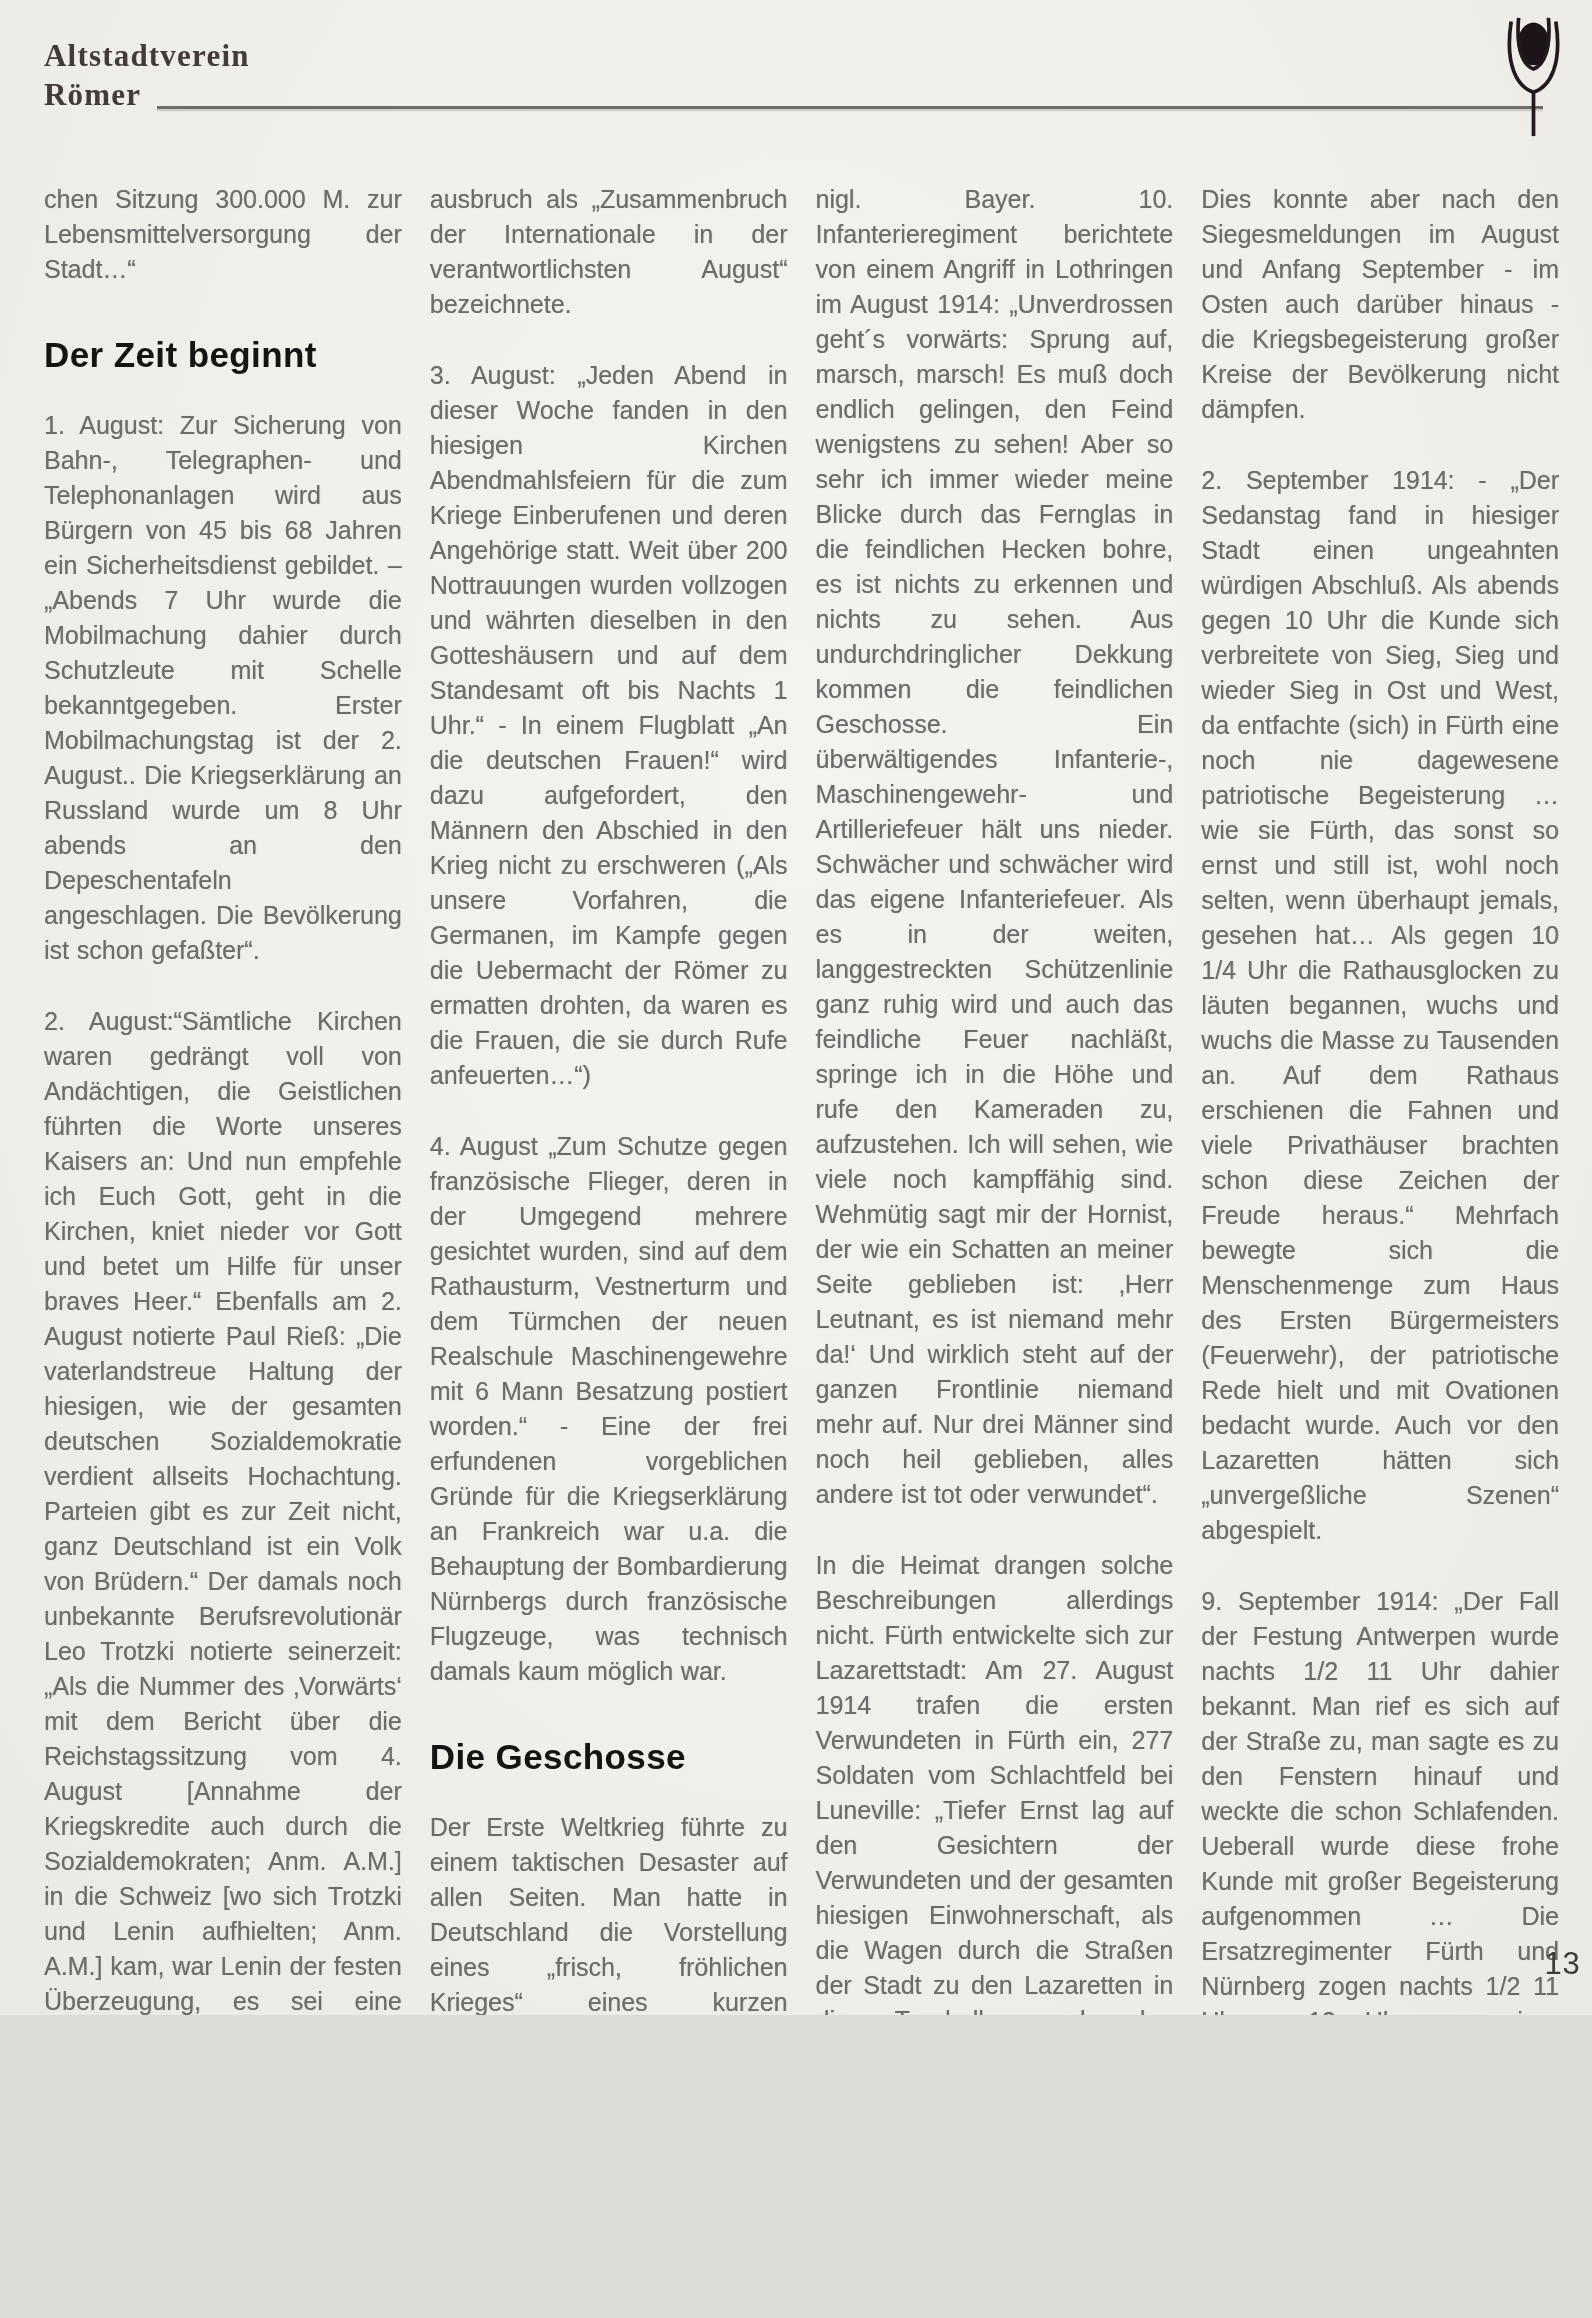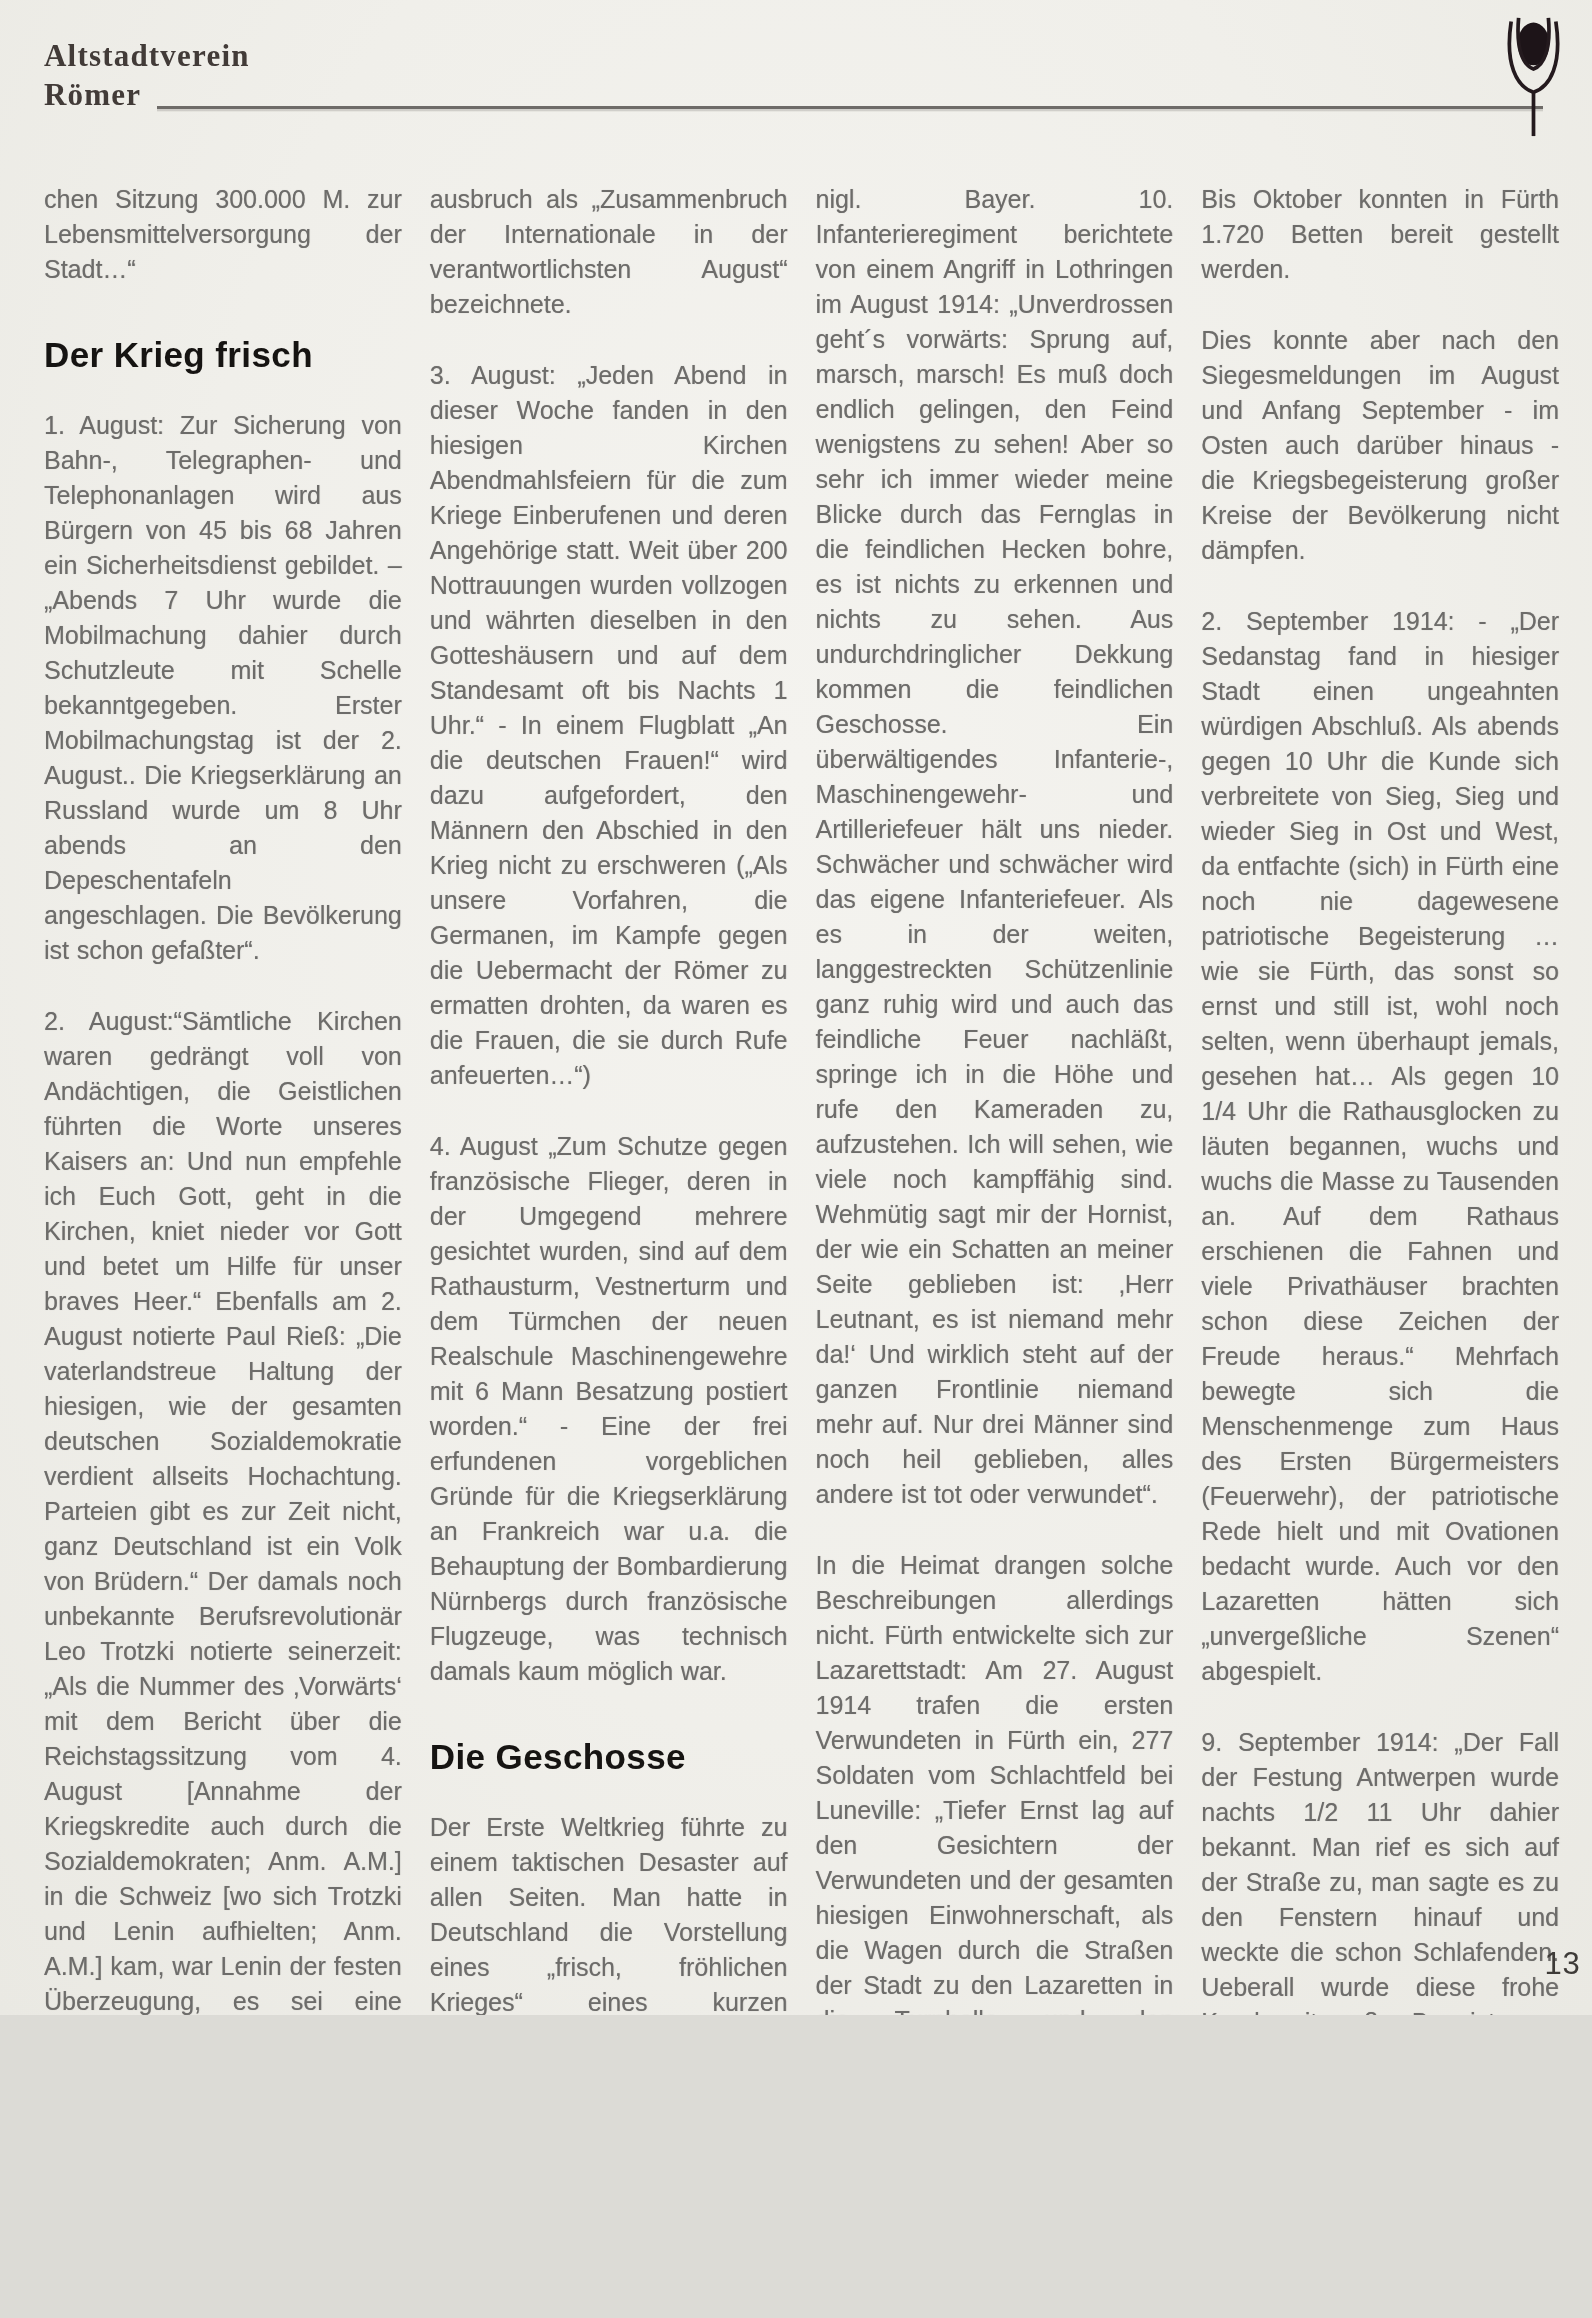--- a/index.html
+++ b/index.html
@@ -100,37 +100,36 @@
         <path d="M19,2 C16,36 24,53 35,57 C46,53 54,36 51,2" fill="none" stroke="#241a1e" stroke-width="4"></path>
         <path d="M11,6 C4,52 17,76 35,82 C53,76 66,52 59,6" fill="none" stroke="#241a1e" stroke-width="4"></path>
         <line x1="35" y1="82" x2="35" y2="129" stroke="#241a1e" stroke-width="4"></line>
       </svg>
     </span>
   </header>
 
   <main id="columns" class="columns">
       <div class="column">
         <p class="body-paragraph">chen Sitzung 300.000 M. zur Lebensmittelversorgung der Stadt…“</p>
-        <h2 class="article-heading">Der Krieg frisch</h2>
+        <h2 class="article-heading">Der Zeit beginnt</h2>
         <p class="body-paragraph">1. August: Zur Sicherung von Bahn-, Telegraphen- und Telephonanlagen wird aus Bürgern von 45 bis 68 Jahren ein Sicherheitsdienst gebildet. – „Abends 7 Uhr wurde die Mobilmachung dahier durch Schutzleute mit Schelle bekanntgegeben. Erster Mobilmachungstag ist der 2. August.. Die Kriegserklärung an Russland wurde um 8 Uhr abends an den Depeschentafeln angeschlagen. Die Bevölkerung ist schon gefaßter“.</p>
         <p class="body-paragraph">2. August:“Sämtliche Kirchen waren gedrängt voll von Andächtigen, die Geistlichen führten die Worte unseres Kaisers an: Und nun empfehle ich Euch Gott, geht in die Kirchen, kniet nieder vor Gott und betet um Hilfe für unser braves Heer.“ Ebenfalls am 2. August notierte Paul Rieß: „Die vaterlandstreue Haltung der hiesigen, wie der gesamten deutschen Sozialdemokratie verdient allseits Hochachtung. Parteien gibt es zur Zeit nicht, ganz Deutschland ist ein Volk von Brüdern.“ Der damals noch unbekannte Berufsrevolutionär Leo Trotzki notierte seinerzeit: „Als die Nummer des ‚Vorwärts‘ mit dem Bericht über die Reichstagssitzung vom 4. August [Annahme der Kriegskredite auch durch die Sozialdemokraten; Anm. A.M.] in die Schweiz [wo sich Trotzki und Lenin aufhielten; Anm. A.M.] kam, war Lenin der festen Überzeugung, es sei eine gefälschte Nummer, die der deutsche Generalstab zum Betrug und zur Einschüchterung der Feinde herausgebracht habe“.- Auch die deutschen Sozialdemokraten hatten sich in der verworrenen Julikrise von der Reichsleitung täuschen lassen und glaubten an den gerechten Verteidigungskrieg. Man muß Trotzki jenseits aller Ideologie sicherlich zustimmen, wenn er den Kriegs-</p>
       </div>
       <div class="column">
         <p class="body-paragraph">ausbruch als „Zusammenbruch der Internationale in der verantwortlichsten August“ bezeichnete.</p>
         <p class="body-paragraph">3. August: „Jeden Abend in dieser Woche fanden in den hiesigen Kirchen Abendmahlsfeiern für die zum Kriege Einberufenen und deren Angehörige statt. Weit über 200 Nottrauungen wurden vollzogen und währten dieselben in den Gotteshäusern und auf dem Standesamt oft bis Nachts 1 Uhr.“ - In einem Flugblatt „An die deutschen Frauen!“ wird dazu aufgefordert, den Männern den Abschied in den Krieg nicht zu erschweren („Als unsere Vorfahren, die Germanen, im Kampfe gegen die Uebermacht der Römer zu ermatten drohten, da waren es die Frauen, die sie durch Rufe anfeuerten…“)</p>
         <p class="body-paragraph">4. August „Zum Schutze gegen französische Flieger, deren in der Umgegend mehrere gesichtet wurden, sind auf dem Rathausturm, Vestnerturm und dem Türmchen der neuen Realschule Maschinengewehre mit 6 Mann Besatzung postiert worden.“ - Eine der frei erfundenen vorgeblichen Gründe für die Kriegserklärung an Frankreich war u.a. die Behauptung der Bombardierung Nürnbergs durch französische Flugzeuge, was technisch damals kaum möglich war.</p>
         <h2 class="article-heading">Die Geschosse</h2>
         <p class="body-paragraph">Der Erste Weltkrieg führte zu einem taktischen Desaster auf allen Seiten. Man hatte in Deutschland die Vorstellung eines „frisch, fröhlichen Krieges“ eines kurzen Feldzuges, in dem es auf Mannesmut und Heldentum ankomme. Die Realität des ersten industriellen Krieges war eine andere. Dennoch: In den ersten Wochen stürmten die deutschen Truppen nahezu unaufhaltsam vorwärts, die Verluste des Vormarsches waren aber selbst nach den Vorstellungen der damaligen Zeit katastrophal. Leutnant Ernst Röhm vom Kö-</p>
       </div>
       <div class="column">
         <p class="body-paragraph">nigl. Bayer. 10. Infanterieregiment berichtete von einem Angriff in Lothringen im August 1914: „Unverdrossen geht´s vorwärts: Sprung auf, marsch, marsch! Es muß doch endlich gelingen, den Feind wenigstens zu sehen! Aber so sehr ich immer wieder meine Blicke durch das Fernglas in die feindlichen Hecken bohre, es ist nichts zu erkennen und nichts zu sehen. Aus undurchdringlicher Dekkung kommen die feindlichen Geschosse. Ein überwältigendes Infanterie-, Maschinengewehr- und Artilleriefeuer hält uns nieder. Schwächer und schwächer wird das eigene Infanteriefeuer. Als es in der weiten, langgestreckten Schützenlinie ganz ruhig wird und auch das feindliche Feuer nachläßt, springe ich in die Höhe und rufe den Kameraden zu, aufzustehen. Ich will sehen, wie viele noch kampffähig sind. Wehmütig sagt mir der Hornist, der wie ein Schatten an meiner Seite geblieben ist: ‚Herr Leutnant, es ist niemand mehr da!‘ Und wirklich steht auf der ganzen Frontlinie niemand mehr auf. Nur drei Männer sind noch heil geblieben, alles andere ist tot oder verwundet“.</p>
         <p class="body-paragraph">In die Heimat drangen solche Beschreibungen allerdings nicht. Fürth entwickelte sich zur Lazarettstadt: Am 27. August 1914 trafen die ersten Verwundeten in Fürth ein, 277 Soldaten vom Schlachtfeld bei Luneville: „Tiefer Ernst lag auf den Gesichtern der Verwundeten und der gesamten hiesigen Einwohnerschaft, als die Wagen durch die Straßen der Stadt zu den Lazaretten in die Turnhalle und den Schulhäusern Rosen- und Pfisterstraße fuhren. Mit Tücherschwenken und Hochrufen wurden die mutigen Vaterlandsverteidiger begrüßt, deren Monturen viele Blutflecken aufwiesen und vielfach durchlöchert waren. Die Hochrufe kamen jedoch aus beklemmter Brust.“ In den Fürther Lazaretten standen 700 Betten zur Verfügung, die am 29. August belegt waren.</p>
       </div>
       <div class="column">
-        <p class="body-paragraph">Bis Oktober konnten in Fürth 1.720 Betten bereit gestellt werden.</p>
         <p class="body-paragraph">Dies konnte aber nach den Siegesmeldungen im August und Anfang September - im Osten auch darüber hinaus - die Kriegsbegeisterung großer Kreise der Bevölkerung nicht dämpfen.</p>
         <p class="body-paragraph">2. September 1914: - „Der Sedanstag fand in hiesiger Stadt einen ungeahnten würdigen Abschluß. Als abends gegen 10 Uhr die Kunde sich verbreitete von Sieg, Sieg und wieder Sieg in Ost und West, da entfachte (sich) in Fürth eine noch nie dagewesene patriotische Begeisterung … wie sie Fürth, das sonst so ernst und still ist, wohl noch selten, wenn überhaupt jemals, gesehen hat… Als gegen 10 1/4 Uhr die Rathausglocken zu läuten begannen, wuchs und wuchs die Masse zu Tausenden an. Auf dem Rathaus erschienen die Fahnen und viele Privathäuser brachten schon diese Zeichen der Freude heraus.“ Mehrfach bewegte sich die Menschenmenge zum Haus des Ersten Bürgermeisters (Feuerwehr), der patriotische Rede hielt und mit Ovationen bedacht wurde. Auch vor den Lazaretten hätten sich „unvergeßliche Szenen“ abgespielt.</p>
         <p class="body-paragraph">9. September 1914: „Der Fall der Festung Antwerpen wurde nachts 1/2 11 Uhr dahier bekannt. Man rief es sich auf der Straße zu, man sagte es zu den Fenstern hinauf und weckte die schon Schlafenden. Ueberall wurde diese frohe Kunde mit großer Begeisterung aufgenommen … Die Ersatzregimenter Fürth und Nürnberg zogen nachts 1/2 11 Uhr - 12 Uhr von einer nächtlichen Felddienstübung bei Vach zurückkehrend durch unsere Stadt. Die Soldaten waren ebenfalls durch den Fall von Antwerpen hocherfreut, sangen frohe Lieder und ließen laute Hoch u. Hurra-Rufe ertönen“.</p>
       </div>
     </main>
 
   <span class="page-number">13</span>
 
 </div>
 

